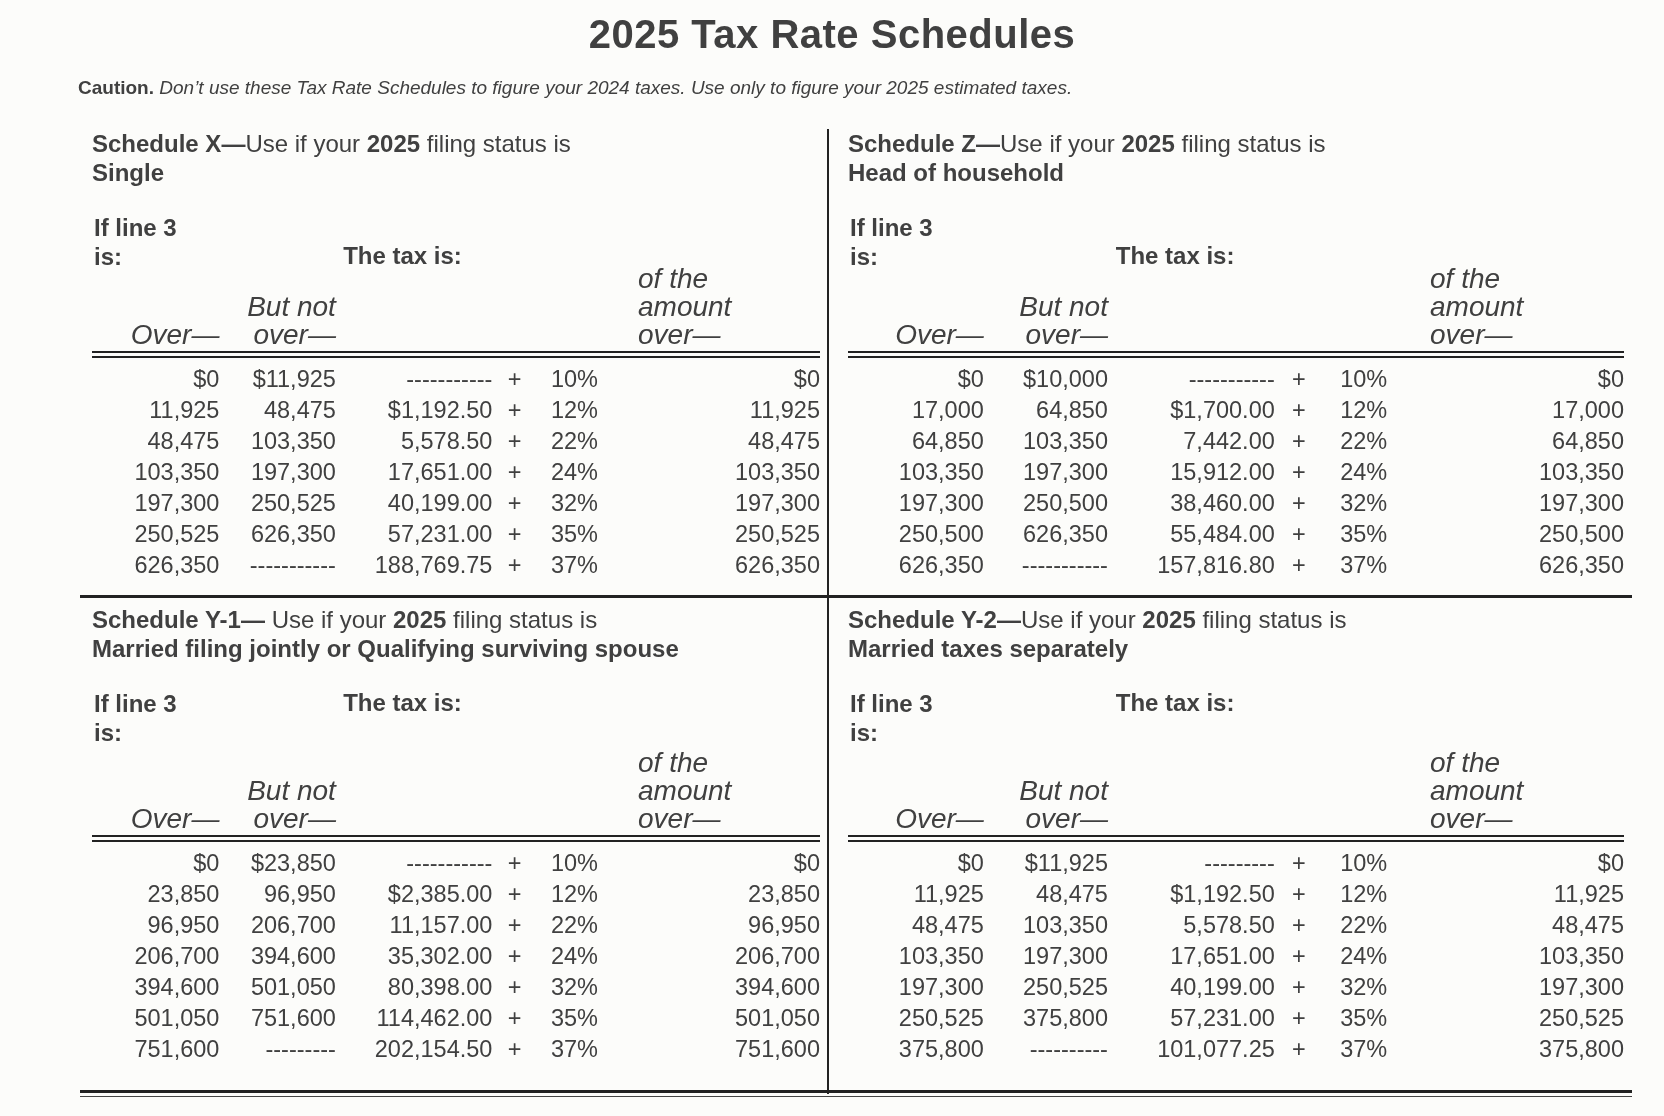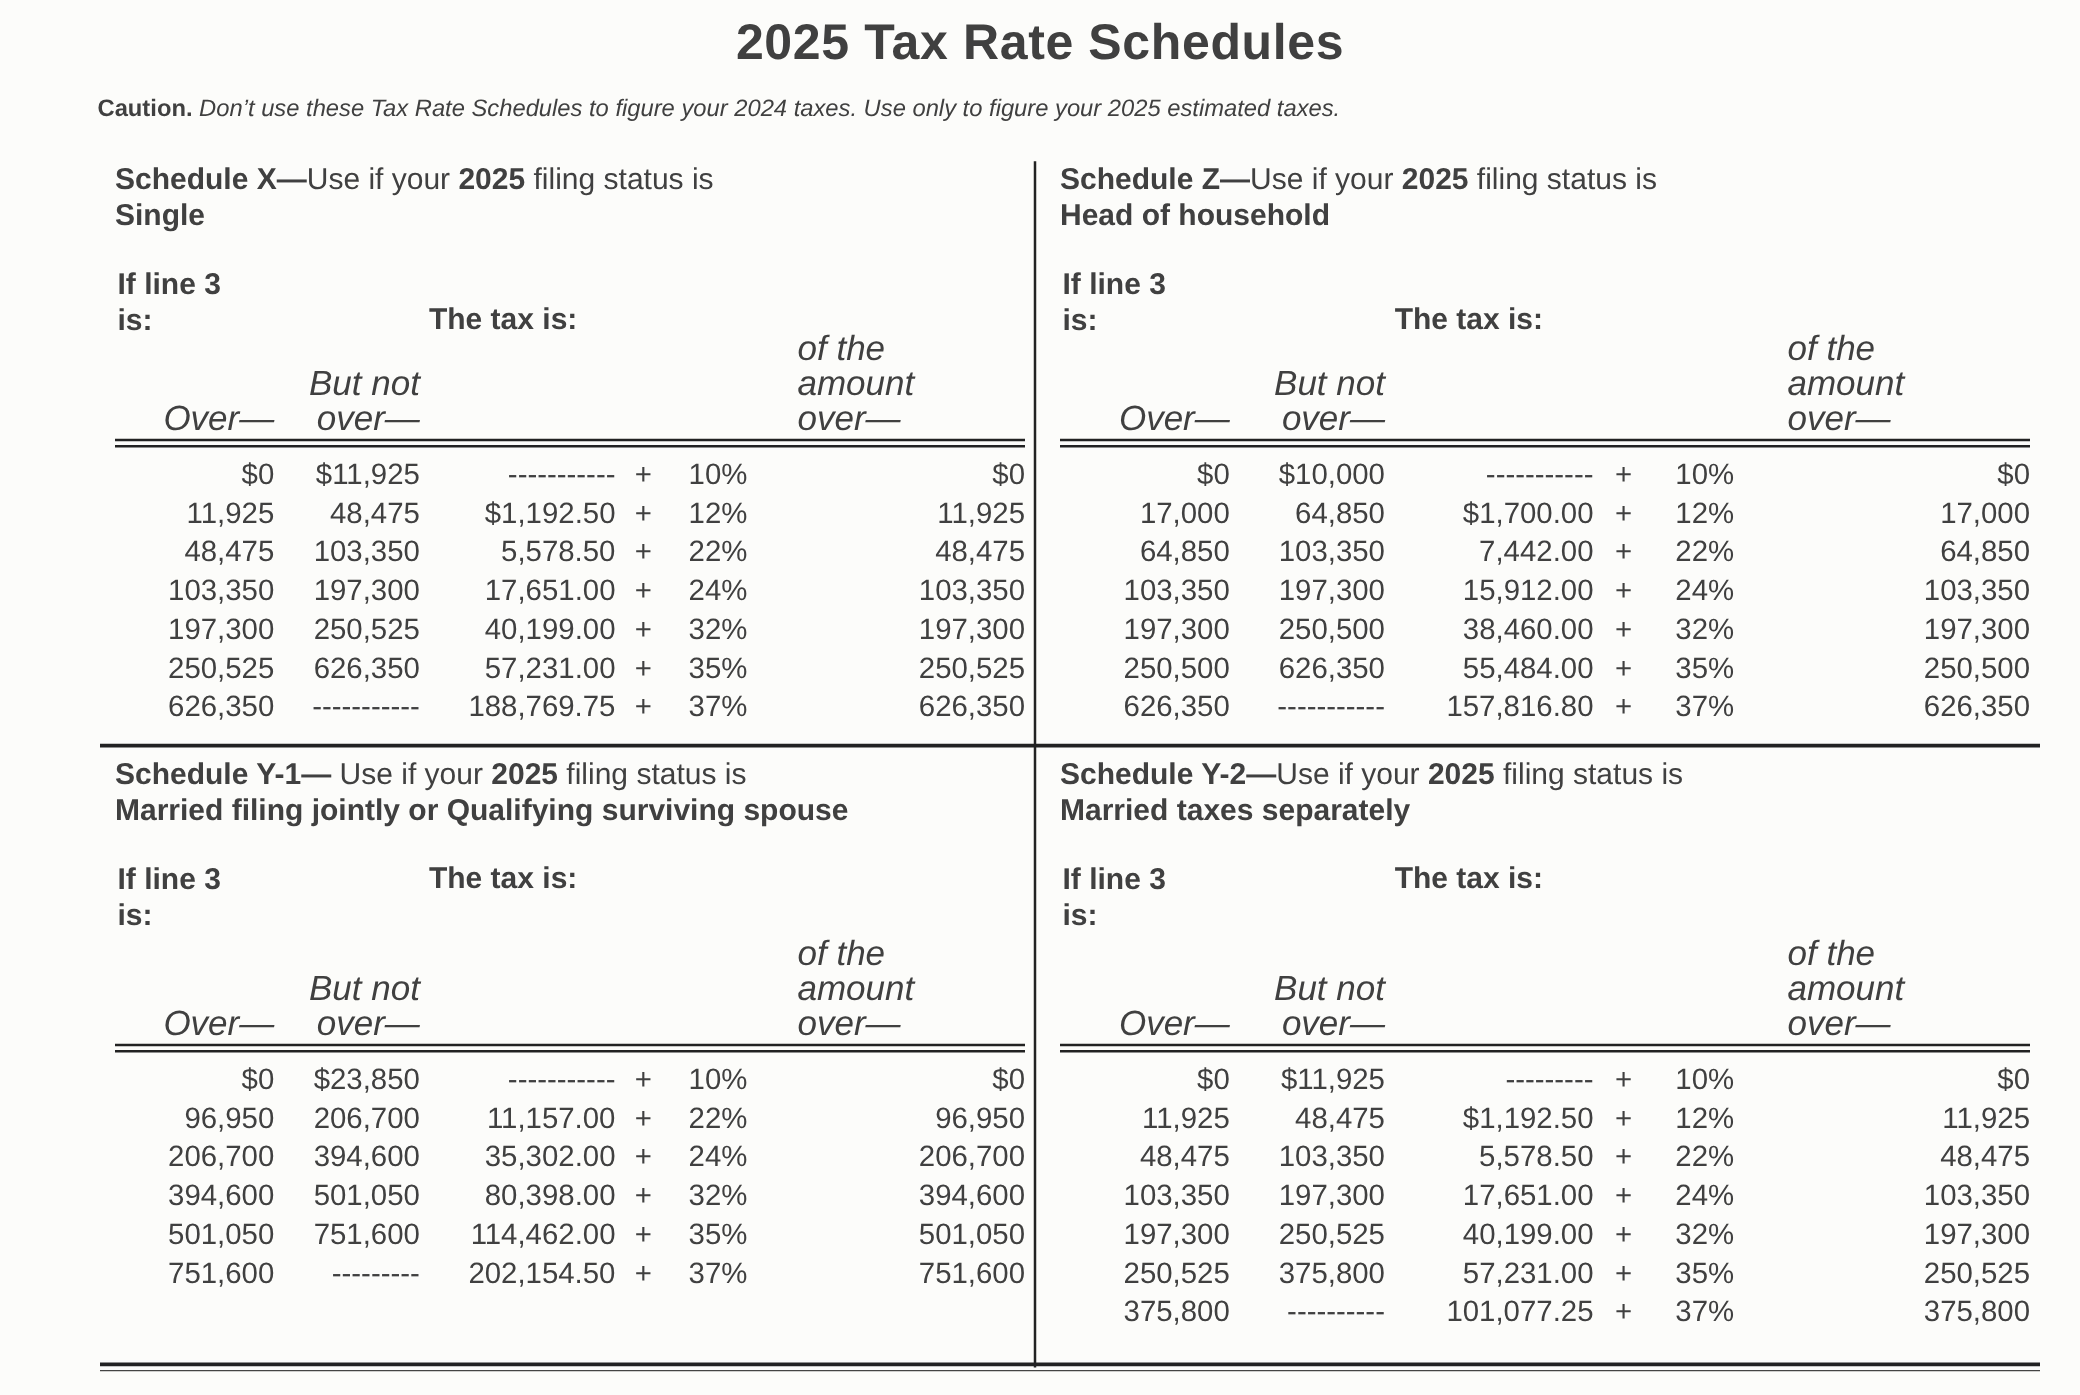--- a/index.html
+++ b/index.html
@@ -322,20 +322,28 @@
         <tbody>
             <tr>
               <td class="col-over">$0</td>
               <td class="col-butnot">$23,850</td>
               <td class="col-tax">-----------</td>
               <td class="col-plus">+</td>
               <td class="col-rate">10%</td>
               <td class="col-ofamt">$0</td>
             </tr>
             <tr>
+              <td class="col-over">23,850</td>
+              <td class="col-butnot">96,950</td>
+              <td class="col-tax">$2,385.00</td>
+              <td class="col-plus">+</td>
+              <td class="col-rate">12%</td>
+              <td class="col-ofamt">23,850</td>
+            </tr>
+            <tr>
               <td class="col-over">96,950</td>
               <td class="col-butnot">206,700</td>
               <td class="col-tax">11,157.00</td>
               <td class="col-plus">+</td>
               <td class="col-rate">22%</td>
               <td class="col-ofamt">96,950</td>
             </tr>
             <tr>
               <td class="col-over">206,700</td>
               <td class="col-butnot">394,600</td>

